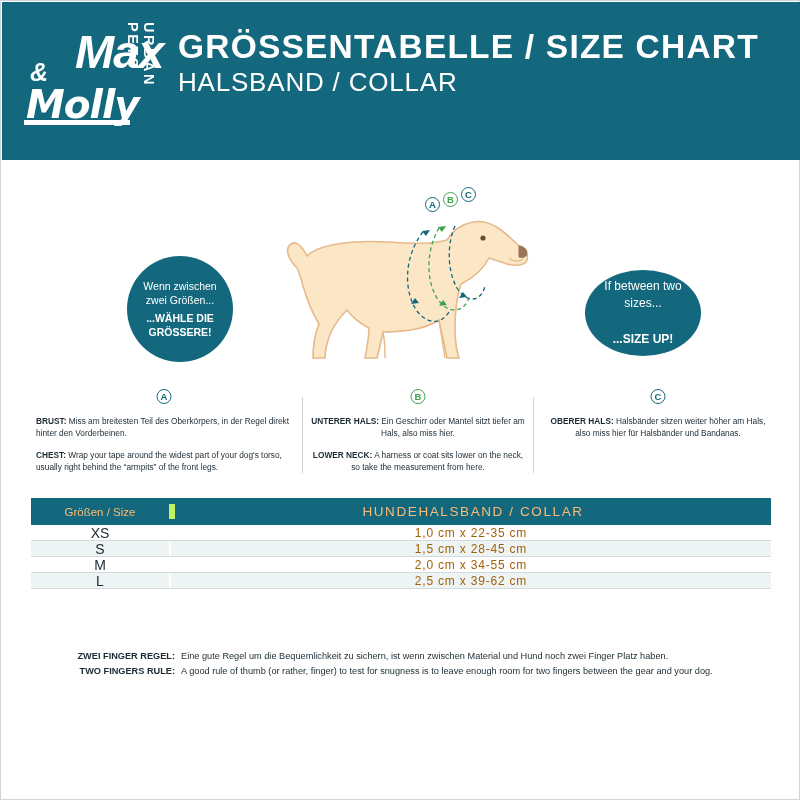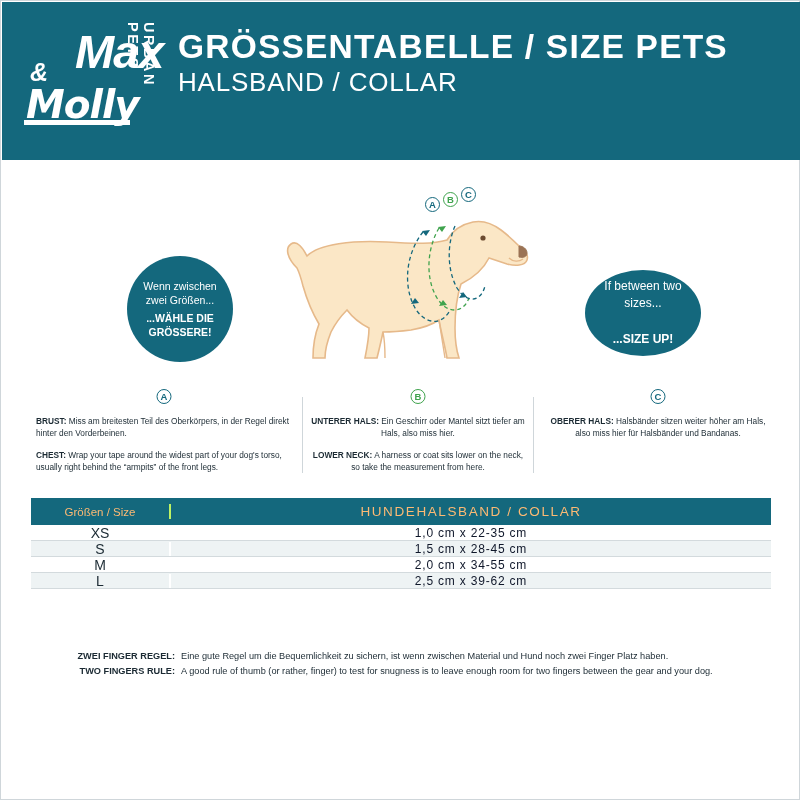--- a/index.html
+++ b/index.html
@@ -241,40 +241,40 @@
     text-align: center;
     font-size: 11.5px;
     box-sizing: border-box;
   }
   .th-prod {
     flex: 1;
     text-align: center;
     font-size: 13.5px;
     letter-spacing: 1.6px;
     box-sizing: border-box;
-    border-left: 2px solid #bef264;
+    border-left: 6px solid #bef264;
   }
   .tbody-row {
     height: 16px;
     align-items: center;
     border-bottom: 1px solid #d3dadd;
   }
   .tbody-row.alt { background: #eef3f4; }
   .td-size {
     width: 138px;
     text-align: center;
     font-size: 14px;
     color: #1b2a33;
     box-sizing: border-box;
   }
   .td-val {
     flex: 1;
     text-align: center;
     font-size: 12px;
-    color: #0f172a;
+    color: #a16207;
     letter-spacing: 0.8px;
     box-sizing: border-box;
     border-left: 2px solid #ffffff;
   }
 
   
   .footer {
     position: absolute;
     left: 30px;
     top: 648px;
@@ -300,21 +300,21 @@
 
   <div class="header">
     <div class="logo">
       <div class="max">Max</div>
       <div class="amp">&amp;</div>
       <div class="molly">Molly</div>
       <div class="urban">URBAN PETS</div>
       <div class="bar"></div>
     </div>
     <div class="title-block">
-      <div class="title-main">GRÖSSENTABELLE / SIZE PETS</div>
+      <div class="title-main">GRÖSSENTABELLE / SIZE CHART</div>
       <div class="title-sub">HALSBAND / COLLAR</div>
     </div>
   </div>
 
   <div class="illus">
 
     <div class="bubble bubble-left">
       <div class="b1">Wenn zwischen zwei Größen...</div>
       <div class="b2">...WÄHLE DIE GRÖSSERE!</div>
     </div>

